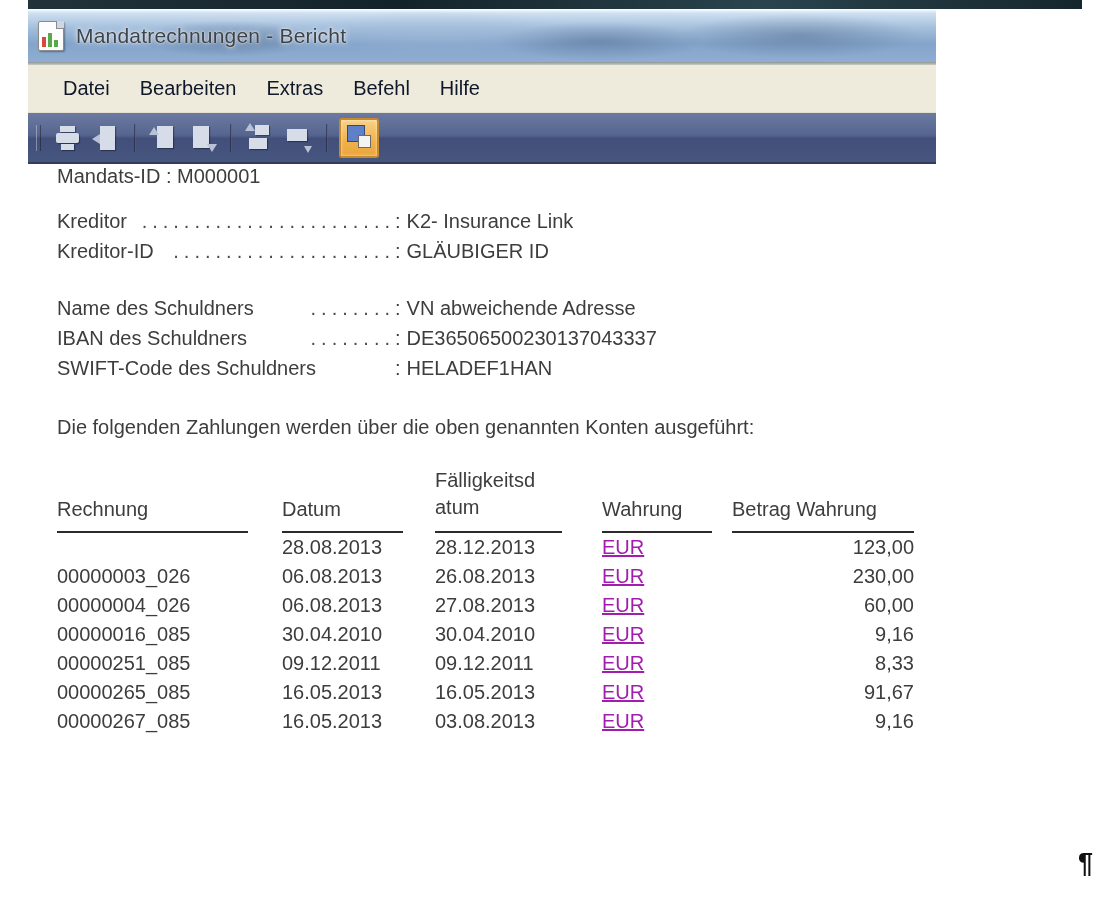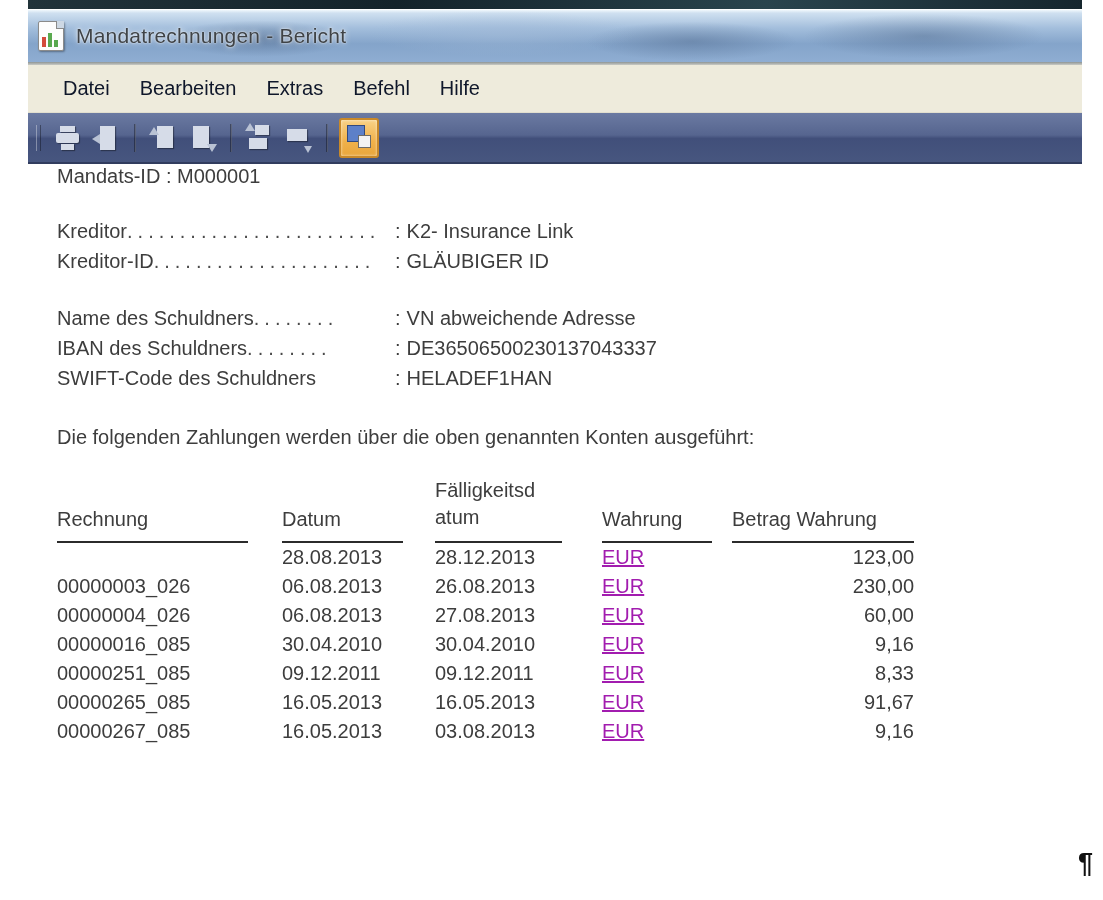--- a/index.html
+++ b/index.html
@@ -8,21 +8,21 @@
     background:#ffffff;
     font-family:"Liberation Sans", sans-serif;
     color:#3d3d3d;
   }
   
   .top-strip{
     position:absolute;left:28px;top:0;width:1054px;height:9px;
     background:linear-gradient(90deg,#22333a 0%,#14232a 35%,#2a444d 70%,#16262e 100%);
   }
   
-  .chrome{position:absolute;left:28px;top:9px;width:1054px;}
+  .chrome{position:absolute;left:28px;top:9px;width:908px;}
   .titlebar{
     height:52px;position:relative;
     background:
       radial-gradient(ellipse 130px 26px at 22% 55%, rgba(74,99,133,.50), transparent 70%),
       radial-gradient(ellipse 180px 30px at 45% 45%, rgba(160,185,215,.55), transparent 75%),
       radial-gradient(ellipse 150px 28px at 63% 60%, rgba(80,105,140,.45), transparent 70%),
       radial-gradient(ellipse 160px 30px at 85% 50%, rgba(70,95,130,.40), transparent 75%),
       linear-gradient(180deg,#f0f7fc 0%,#cfe0f0 6%,#a3bedc 35%,#84a4ca 65%,#8fadd2 100%);
     border-top:1px solid #ffffff;
     display:flex;align-items:center;
@@ -88,25 +88,25 @@
   }
   .ic-view .sq1{position:absolute;left:6px;top:5px;width:16px;height:15px;background:#5d80c8;border:1px solid #31497e;}
   .ic-view .sq2{position:absolute;left:17px;top:15px;width:11px;height:11px;background:#f3f3f3;border:1px solid #6b6b6b;}
   
   .doc{padding:44px 0 0 57px;}
   .doc-heading{
     margin:0 0 6px 0;font-size:45px;font-weight:bold;letter-spacing:-1px;
     color:#2f2f2f;white-space:nowrap;
   }
   .doc-sub{font-size:20px;margin:0 0 40px 0;color:#3d3d3d;}
-  .mandate-line{font-size:20px;margin:0 0 28px 0;}
+  .mandate-line{font-size:20px;margin:0 0 18px 0;}
   .info-group{margin:0 0 27px 0;}
   .info-group.last{margin-bottom:33px;}
   .info-line{display:flex;font-size:20px;line-height:30px;white-space:nowrap;}
-  .ld{width:338px;display:flex;justify-content:flex-start;overflow:hidden;}
+  .ld{width:338px;display:flex;justify-content:space-between;overflow:hidden;}
   .dots{letter-spacing:5px;color:#4a4a4a;}
   .colon{margin-right:6px;}
   .paragraph{font-size:20px;margin:0 0 28px 0;}
   
   .tbl{font-size:20px;}
   .hrow{display:flex;align-items:flex-end;}
   .c1{width:225px;}.c2{width:153px;}.c3{width:158px;}.c4{width:130px;margin-left:9px;}.c5{width:182px;text-align:right;}
   .hl{display:inline-block;border-bottom:2px solid #2b2b2b;padding-bottom:10px;}
   .u1{width:191px;}.u2{width:121px;}.u3{width:127px;}.u4{width:110px;}.u5{width:182px;text-align:left;}
   .hline{display:block;line-height:27px;}

